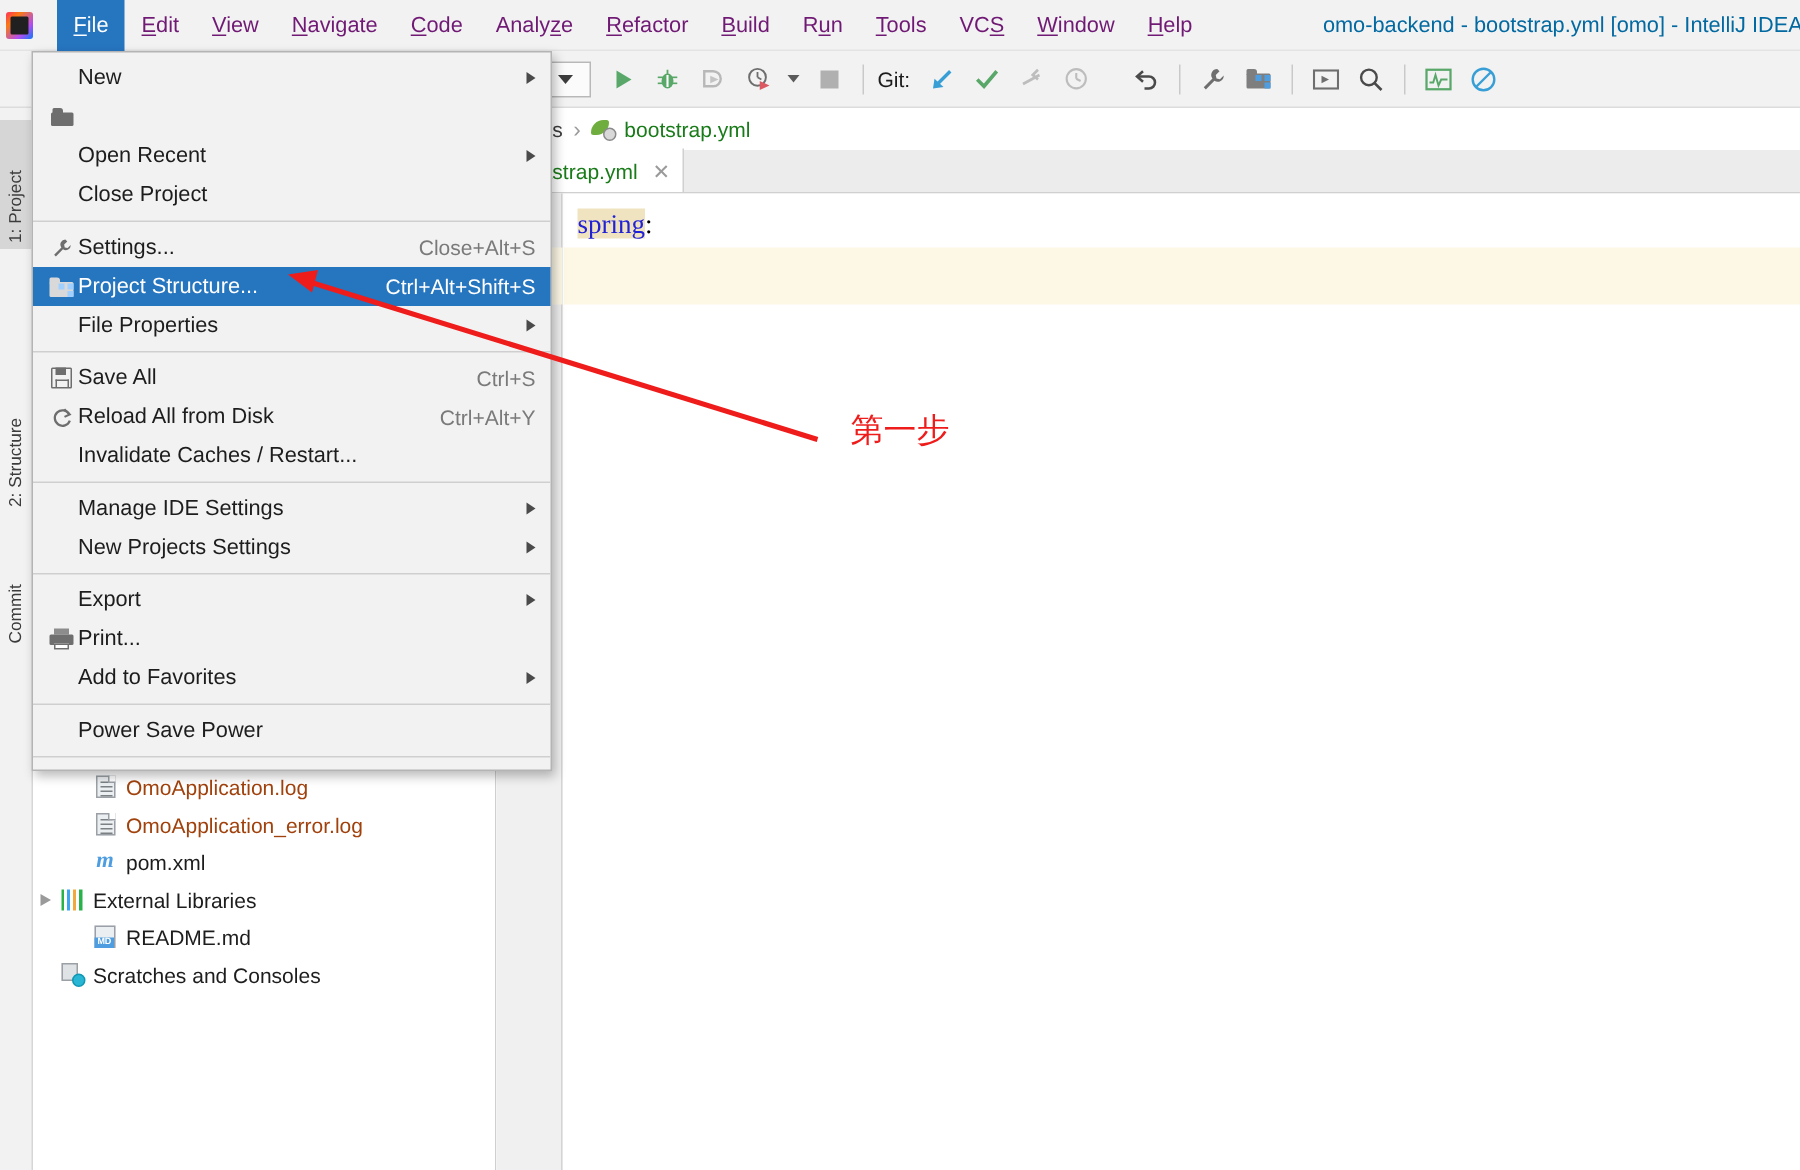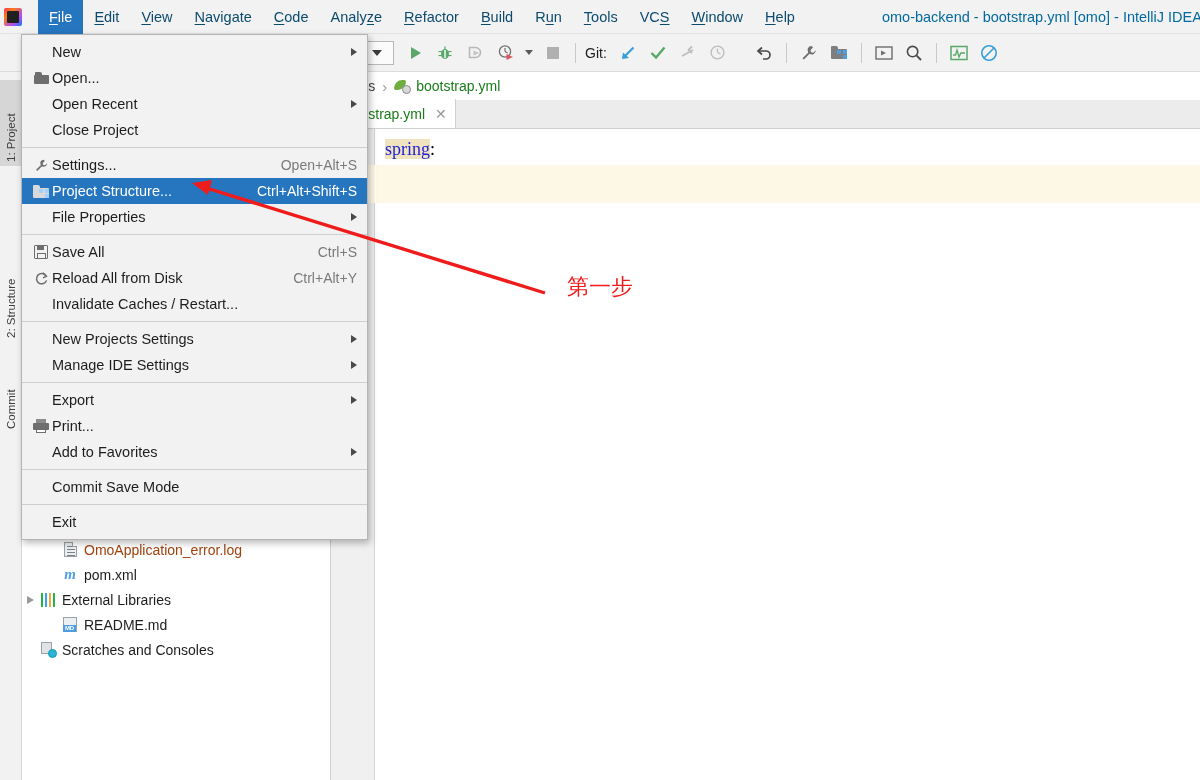--- a/index.html
+++ b/index.html
@@ -41,21 +41,21 @@
     position: absolute; left: 3px; top: 3px; width: 12px; height: 12px;
     background: #202020;
     border-radius: 1px;
   }
   .menubar { display: flex; align-items: stretch; height: 34px; padding-left: 12px; }
   .menu-top {
     display: flex; align-items: center;
     padding: 0 11px;
     height: 34px;
     font-size: 14.5px;
-    color: #0c4a6e;
+    color: #701a75;
     white-space: nowrap;
     cursor: default;
   }
   .menu-top.active { background: #2675bf; color: #ffffff; }
   .menu-top u { text-decoration: underline; text-underline-offset: 2px; }
   .window-title {
     margin-left: 76px;
     font-size: 14.5px;
     color: #0369a1;
     white-space: nowrap;
@@ -629,21 +629,20 @@
     <div class="mi">
       <span class="mi-icon"></span>
       <span class="mi-text">New</span>
       <span class="submenu-arrow"></span>
     </div>
 
     <div class="mi">
       <span class="mi-icon">
           <span class="ico-folder-open"></span>
         </span>
-      <span class="mi-text">Open...</span>
     </div>
 
     <div class="mi">
       <span class="mi-icon"></span>
       <span class="mi-text">Open Recent</span>
       <span class="submenu-arrow"></span>
     </div>
 
     <div class="mi">
       <span class="mi-icon"></span>
@@ -652,21 +651,21 @@
 
     <div class="menu-sep"></div>
 
     <div class="mi">
       <span class="mi-icon">
         <svg width="15" height="15" viewBox="0 0 18 18">
             <path d="M11.5 2 a4 4 0 0 0 -3.2 6.4 L2.5 14.2 l1.4 1.4 l5.7 -5.8 A4 4 0 0 0 15.8 6.3 L13.3 8.8 L11 8.3 L10.5 6 L13 3.5 z" fill="#6e6e6e"></path>
           </svg>
       </span>
       <span class="mi-text">Settings...</span>
-      <span class="mi-accel">Open+Alt+S</span>
+      <span class="mi-accel">Close+Alt+S</span>
     </div>
 
     <div class="mi highlight">
       <span class="mi-icon">
         <span class="ico-projstruct">
             <span class="fld"></span>
             <span class="tab2"></span>
             <span class="sq a"></span>
             <span class="sq b"></span>
             <span class="sq c"></span>
@@ -705,27 +704,27 @@
 
     <div class="mi">
       <span class="mi-icon"></span>
       <span class="mi-text">Invalidate Caches / Restart...</span>
     </div>
 
     <div class="menu-sep"></div>
 
     <div class="mi">
       <span class="mi-icon"></span>
+      <span class="mi-text">Manage IDE Settings</span>
+      <span class="submenu-arrow"></span>
+    </div>
+
+    <div class="mi">
+      <span class="mi-icon"></span>
       <span class="mi-text">New Projects Settings</span>
-      <span class="submenu-arrow"></span>
-    </div>
-
-    <div class="mi">
-      <span class="mi-icon"></span>
-      <span class="mi-text">Manage IDE Settings</span>
       <span class="submenu-arrow"></span>
     </div>
 
     <div class="menu-sep"></div>
 
     <div class="mi">
       <span class="mi-icon"></span>
       <span class="mi-text">Export</span>
       <span class="submenu-arrow"></span>
     </div>
@@ -744,29 +743,25 @@
     <div class="mi">
       <span class="mi-icon"></span>
       <span class="mi-text">Add to Favorites</span>
       <span class="submenu-arrow"></span>
     </div>
 
     <div class="menu-sep"></div>
 
     <div class="mi">
       <span class="mi-icon"></span>
-      <span class="mi-text">Commit Save Mode</span>
+      <span class="mi-text">Power Save Power</span>
     </div>
 
     <div class="menu-sep"></div>
 
-    <div class="mi">
-      <span class="mi-icon"></span>
-      <span class="mi-text">Exit</span>
-    </div>
   </div>
 
   <div class="overlay">
     <svg width="1200" height="780" style="position:absolute;left:0;top:0">
       <line x1="545" y1="293" x2="200" y2="186" stroke="#ef1c1c" stroke-width="3.4"></line>
       <polygon points="192,183 212,180 208,195" fill="#ef1c1c"></polygon>
     </svg>
     <div class="anno-text">第一步</div>
   </div>
 

